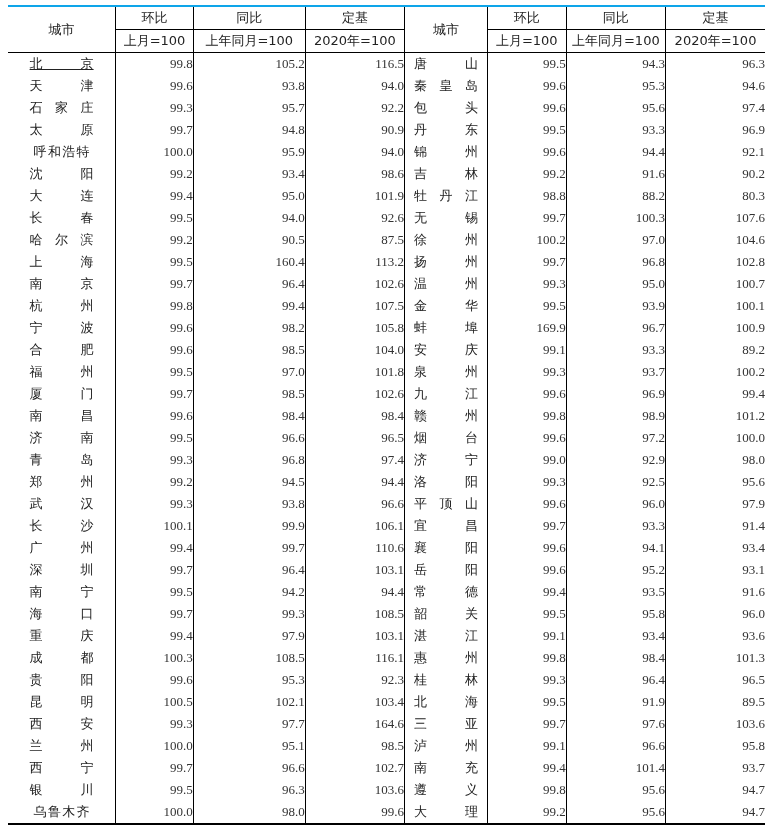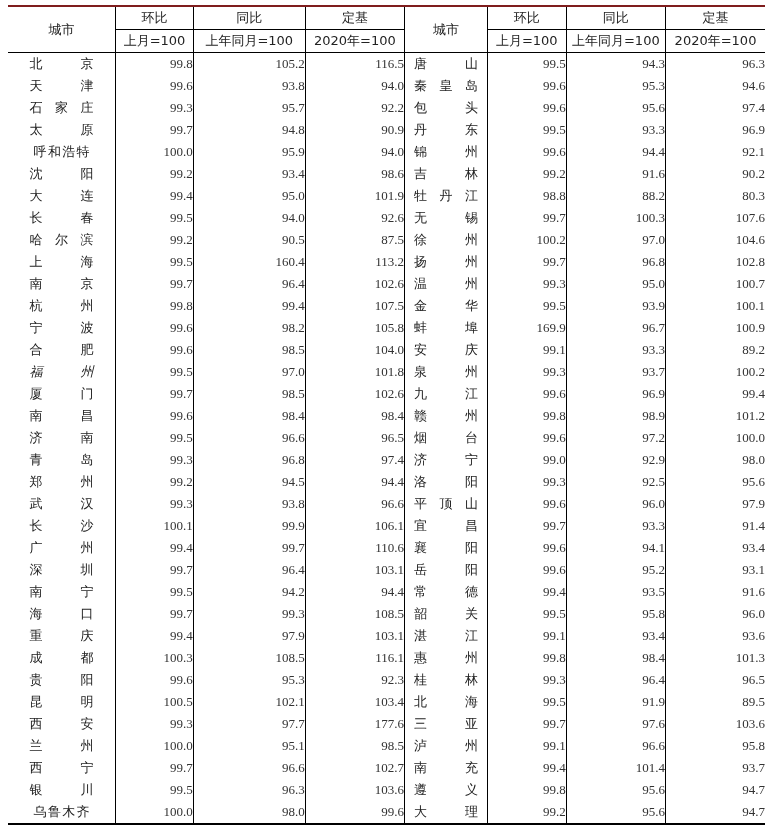--- a/index.html
+++ b/index.html
@@ -2,21 +2,21 @@
 <html><head>
 <meta charset="utf-8">
 <style>
   html, body { margin: 0; padding: 0; background: #ffffff; }
   body { width: 769px; height: 829px; position: relative; overflow: hidden;
          font-family: "Liberation Serif", "DejaVu Serif", serif; color: #222; }
   table.price-table {
     position: absolute; left: 8px; top: 5px;
     border-collapse: collapse; table-layout: fixed;
     width: 757px;
-    border-top: 2px solid #7f1d1d; border-bottom: 2px solid #000;
+    border-top: 2px solid #0ea5e9; border-bottom: 2px solid #000;
   }
   table.price-table th, table.price-table td {
     padding: 0; height: 22px; line-height: 22px; font-size: 13px;
     font-weight: normal; white-space: nowrap; overflow: hidden;
   }
   th { text-align: center; font-family: "DejaVu Sans", "Liberation Sans", sans-serif; font-size: 13px; color: #222; }
   th.sub { font-size: 12.5px; height: 19px; line-height: 19px; border-bottom: 1px solid #000; }
   th.top { border-bottom: 1px solid #000; height: 21px; line-height: 21px; }
   th.city-head { border-bottom: 1px solid #000; }
   td.city { text-align: center; font-family: "DejaVu Sans", "Liberation Sans", sans-serif; font-size: 13.5px; letter-spacing: 0; }
@@ -54,21 +54,21 @@
       <th class="sub vr">上月=100</th>
       <th class="sub vr">上年同月=100</th>
       <th class="sub vr">2020年=100</th>
       <th class="sub vr">上月=100</th>
       <th class="sub vr">上年同月=100</th>
       <th class="sub">2020年=100</th>
     </tr>
   </thead>
   <tbody id="tbody">
       <tr>
-        <td class="city vr"><span class="city-inner" style="width: 64px; text-align-last: justify;">北　　京</span></td>
+        <td class="city vr"><span class="city-inner" style="width: 64px; text-align-last: justify; text-decoration: underline;">北　　京</span></td>
         <td class="num vr">99.8</td>
         <td class="num vr">105.2</td>
         <td class="num vr">116.5</td>
         <td class="city vr"><span class="city-inner" style="width: 64px; text-align-last: justify;">唐　　山</span></td>
         <td class="num vr">99.5</td>
         <td class="num vr">94.3</td>
         <td class="num">96.3</td>
       </tr>
       <tr>
         <td class="city vr"><span class="city-inner" style="width: 64px; text-align-last: justify;">天　　津</span></td>
@@ -194,21 +194,21 @@
         <td class="city vr"><span class="city-inner" style="width: 64px; text-align-last: justify;">合　　肥</span></td>
         <td class="num vr">99.6</td>
         <td class="num vr">98.5</td>
         <td class="num vr">104.0</td>
         <td class="city vr"><span class="city-inner" style="width: 64px; text-align-last: justify;">安　　庆</span></td>
         <td class="num vr">99.1</td>
         <td class="num vr">93.3</td>
         <td class="num">89.2</td>
       </tr>
       <tr>
-        <td class="city vr"><span class="city-inner" style="width: 64px; text-align-last: justify; font-style: italic;">福　　州</span></td>
+        <td class="city vr"><span class="city-inner" style="width: 64px; text-align-last: justify;">福　　州</span></td>
         <td class="num vr">99.5</td>
         <td class="num vr">97.0</td>
         <td class="num vr">101.8</td>
         <td class="city vr"><span class="city-inner" style="width: 64px; text-align-last: justify;">泉　　州</span></td>
         <td class="num vr">99.3</td>
         <td class="num vr">93.7</td>
         <td class="num">100.2</td>
       </tr>
       <tr>
         <td class="city vr"><span class="city-inner" style="width: 64px; text-align-last: justify;">厦　　门</span></td>
@@ -357,21 +357,21 @@
         <td class="num vr">103.4</td>
         <td class="city vr"><span class="city-inner" style="width: 64px; text-align-last: justify;">北　　海</span></td>
         <td class="num vr">99.5</td>
         <td class="num vr">91.9</td>
         <td class="num">89.5</td>
       </tr>
       <tr>
         <td class="city vr"><span class="city-inner" style="width: 64px; text-align-last: justify;">西　　安</span></td>
         <td class="num vr">99.3</td>
         <td class="num vr">97.7</td>
-        <td class="num vr">177.6</td>
+        <td class="num vr">164.6</td>
         <td class="city vr"><span class="city-inner" style="width: 64px; text-align-last: justify;">三　　亚</span></td>
         <td class="num vr">99.7</td>
         <td class="num vr">97.6</td>
         <td class="num">103.6</td>
       </tr>
       <tr>
         <td class="city vr"><span class="city-inner" style="width: 64px; text-align-last: justify;">兰　　州</span></td>
         <td class="num vr">100.0</td>
         <td class="num vr">95.1</td>
         <td class="num vr">98.5</td>

